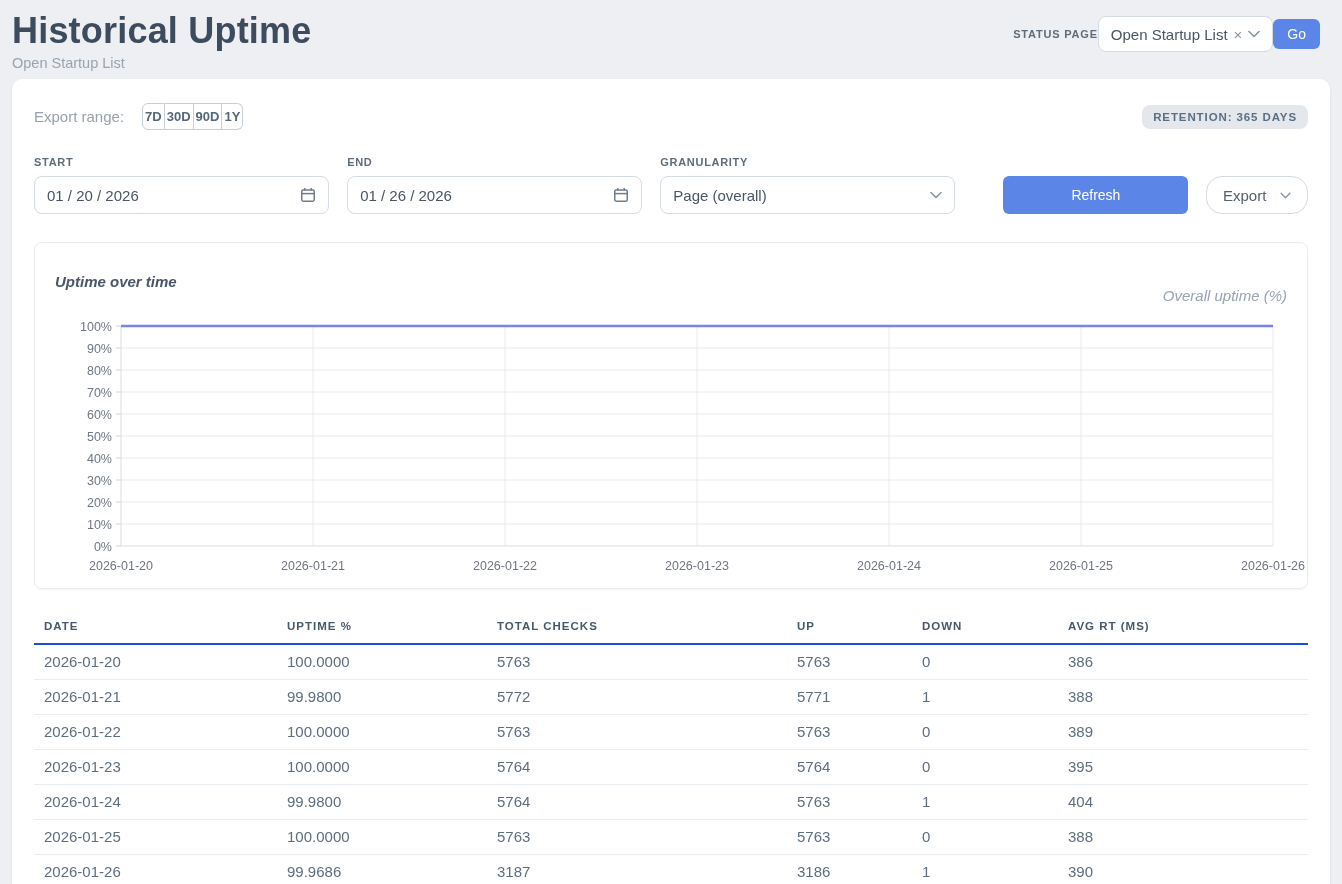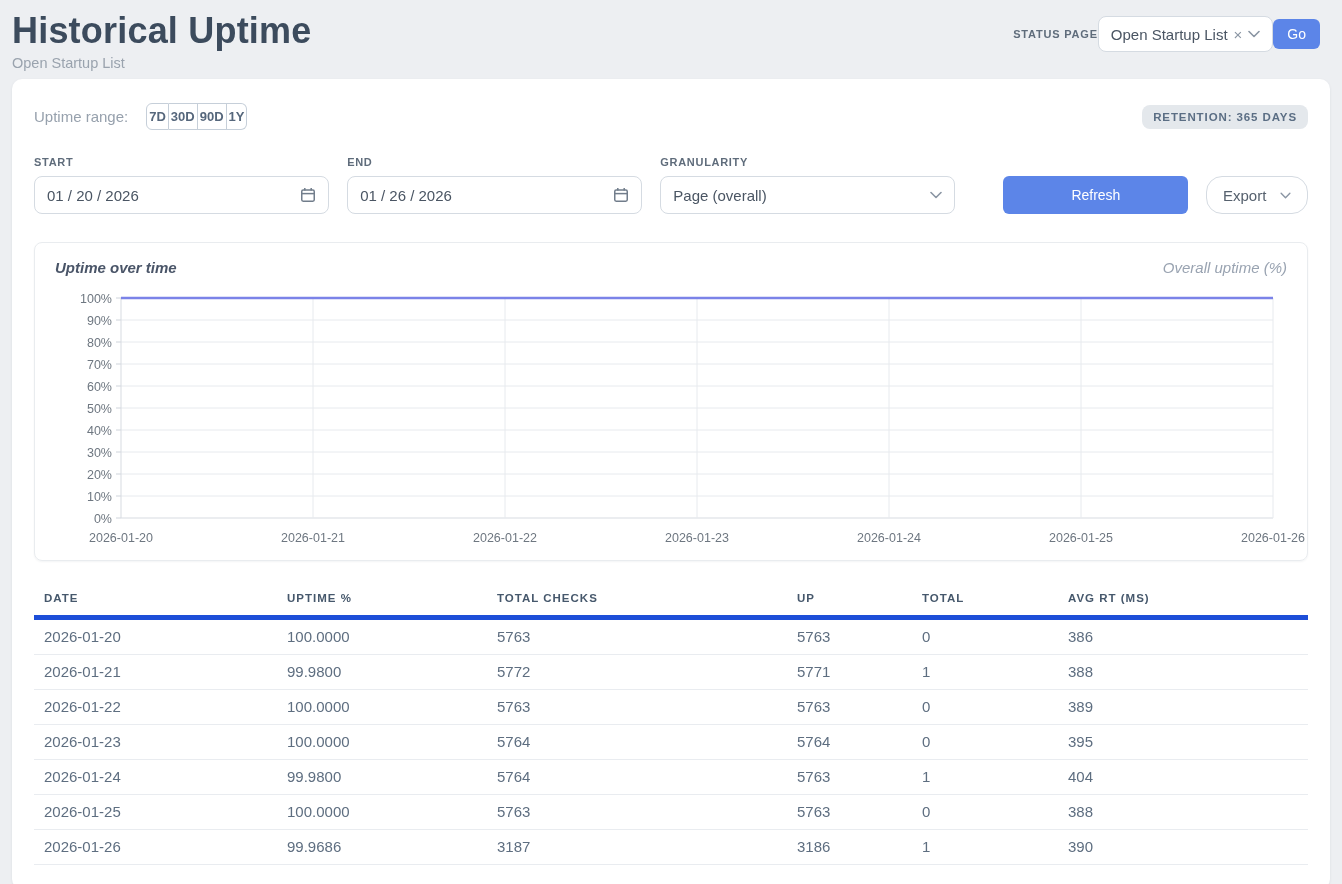--- a/index.html
+++ b/index.html
@@ -35,27 +35,27 @@
   .field-label { font-size:11px; font-weight:700; color:#5f6c7b; letter-spacing:.7px; margin-bottom:8px; }
   .input-box { display:flex; align-items:center; justify-content:space-between; background:#fff; border:1px solid #d5dbe2; border-radius:8px; height:38px; padding:0 12px; font-size:15px; color:#4a5563; cursor:text;gap:16px; }
   .select-input { cursor:pointer; }
   .refresh-btn { width:191px; height:38px; font-size:14px;margin-left:30px; }
   .export-btn { display:flex; align-items:center; justify-content:center; gap:14px; width:105px; height:38px; background:#fff; border:1px solid #d5dbe2; border-radius:16px; font-size:15px; color:#56616e; font-family:inherit; cursor:pointer; }
 
   
   .chart-card { border:1px solid #e9ecef; border-radius:8px; box-shadow:0 1px 2px rgba(25,35,50,.05); margin-top:28px; padding:16px 20px 14px 20px; }
   .chart-head { display:flex; justify-content:space-between; align-items:center; margin-bottom:12px;font-style:italic; }
   .chart-title { font-size:15px; font-weight:700; color:#4a5568; }
-  .chart-legend { font-size:15px; color:#99a3b1; }
+  .chart-legend { font-size:15px; color:#99a3b1;margin-top:28px; }
   .chart-svg { display:block; overflow:visible; }
   .chart-svg text { font-family:"Liberation Sans", sans-serif; }
 
   
   .uptime-table { width:100%; border-collapse:collapse; margin-top:22px; table-layout:fixed; }
-  .uptime-table th { text-align:left; font-size:11.5px; font-weight:700; color:#46586c; letter-spacing:1px; padding:9px 6px 11px 10px; border-bottom:5px solid #1d4ed8; }
+  .uptime-table th { text-align:left; font-size:11.5px; font-weight:700; color:#46586c; letter-spacing:1px; padding:9px 6px 11px 10px; border-bottom:2px solid #1d4ed8; }
   .uptime-table td { font-size:15px; color:#5e6e80; padding:8px 6px 9px 10px; border-bottom:1px solid #e9ecf0; }
 </style>
 </head>
 <body>
 
 <div class="page">
 
   <div class="topbar">
     <div>
       <div class="page-title">Historical Uptime</div>
@@ -73,21 +73,21 @@
         </span>
       </div>
       <button class="btn-blue go-btn">Go</button>
     </div>
   </div>
 
   <div class="main-card">
 
     <div class="row-quick">
       <div class="quick-left">
-        <span class="quick-label">Uptime range:</span>
+        <span class="quick-label">Export range:</span>
         <div class="seg-group">
           <button class="seg-btn">7D</button>
           <button class="seg-btn">30D</button>
           <button class="seg-btn">90D</button>
           <button class="seg-btn">1Y</button>
         </div>
       </div>
       <span class="retention-badge">RETENTION: 365 DAYS</span>
     </div>
 
@@ -207,21 +207,21 @@
         <col style="width:125px">
           <col style="width:146px">
           <col>
       </colgroup>
       <thead>
         <tr>
           <th>DATE</th>
           <th>UPTIME %</th>
           <th>TOTAL CHECKS</th>
           <th>UP</th>
-          <th>TOTAL</th>
+          <th>DOWN</th>
           <th>AVG RT (MS)</th>
         </tr>
       </thead>
       <tbody>
           <tr>
             <td>2026-01-20</td>
             <td>100.0000</td>
             <td>5763</td>
             <td>5763</td>
             <td>0</td>

